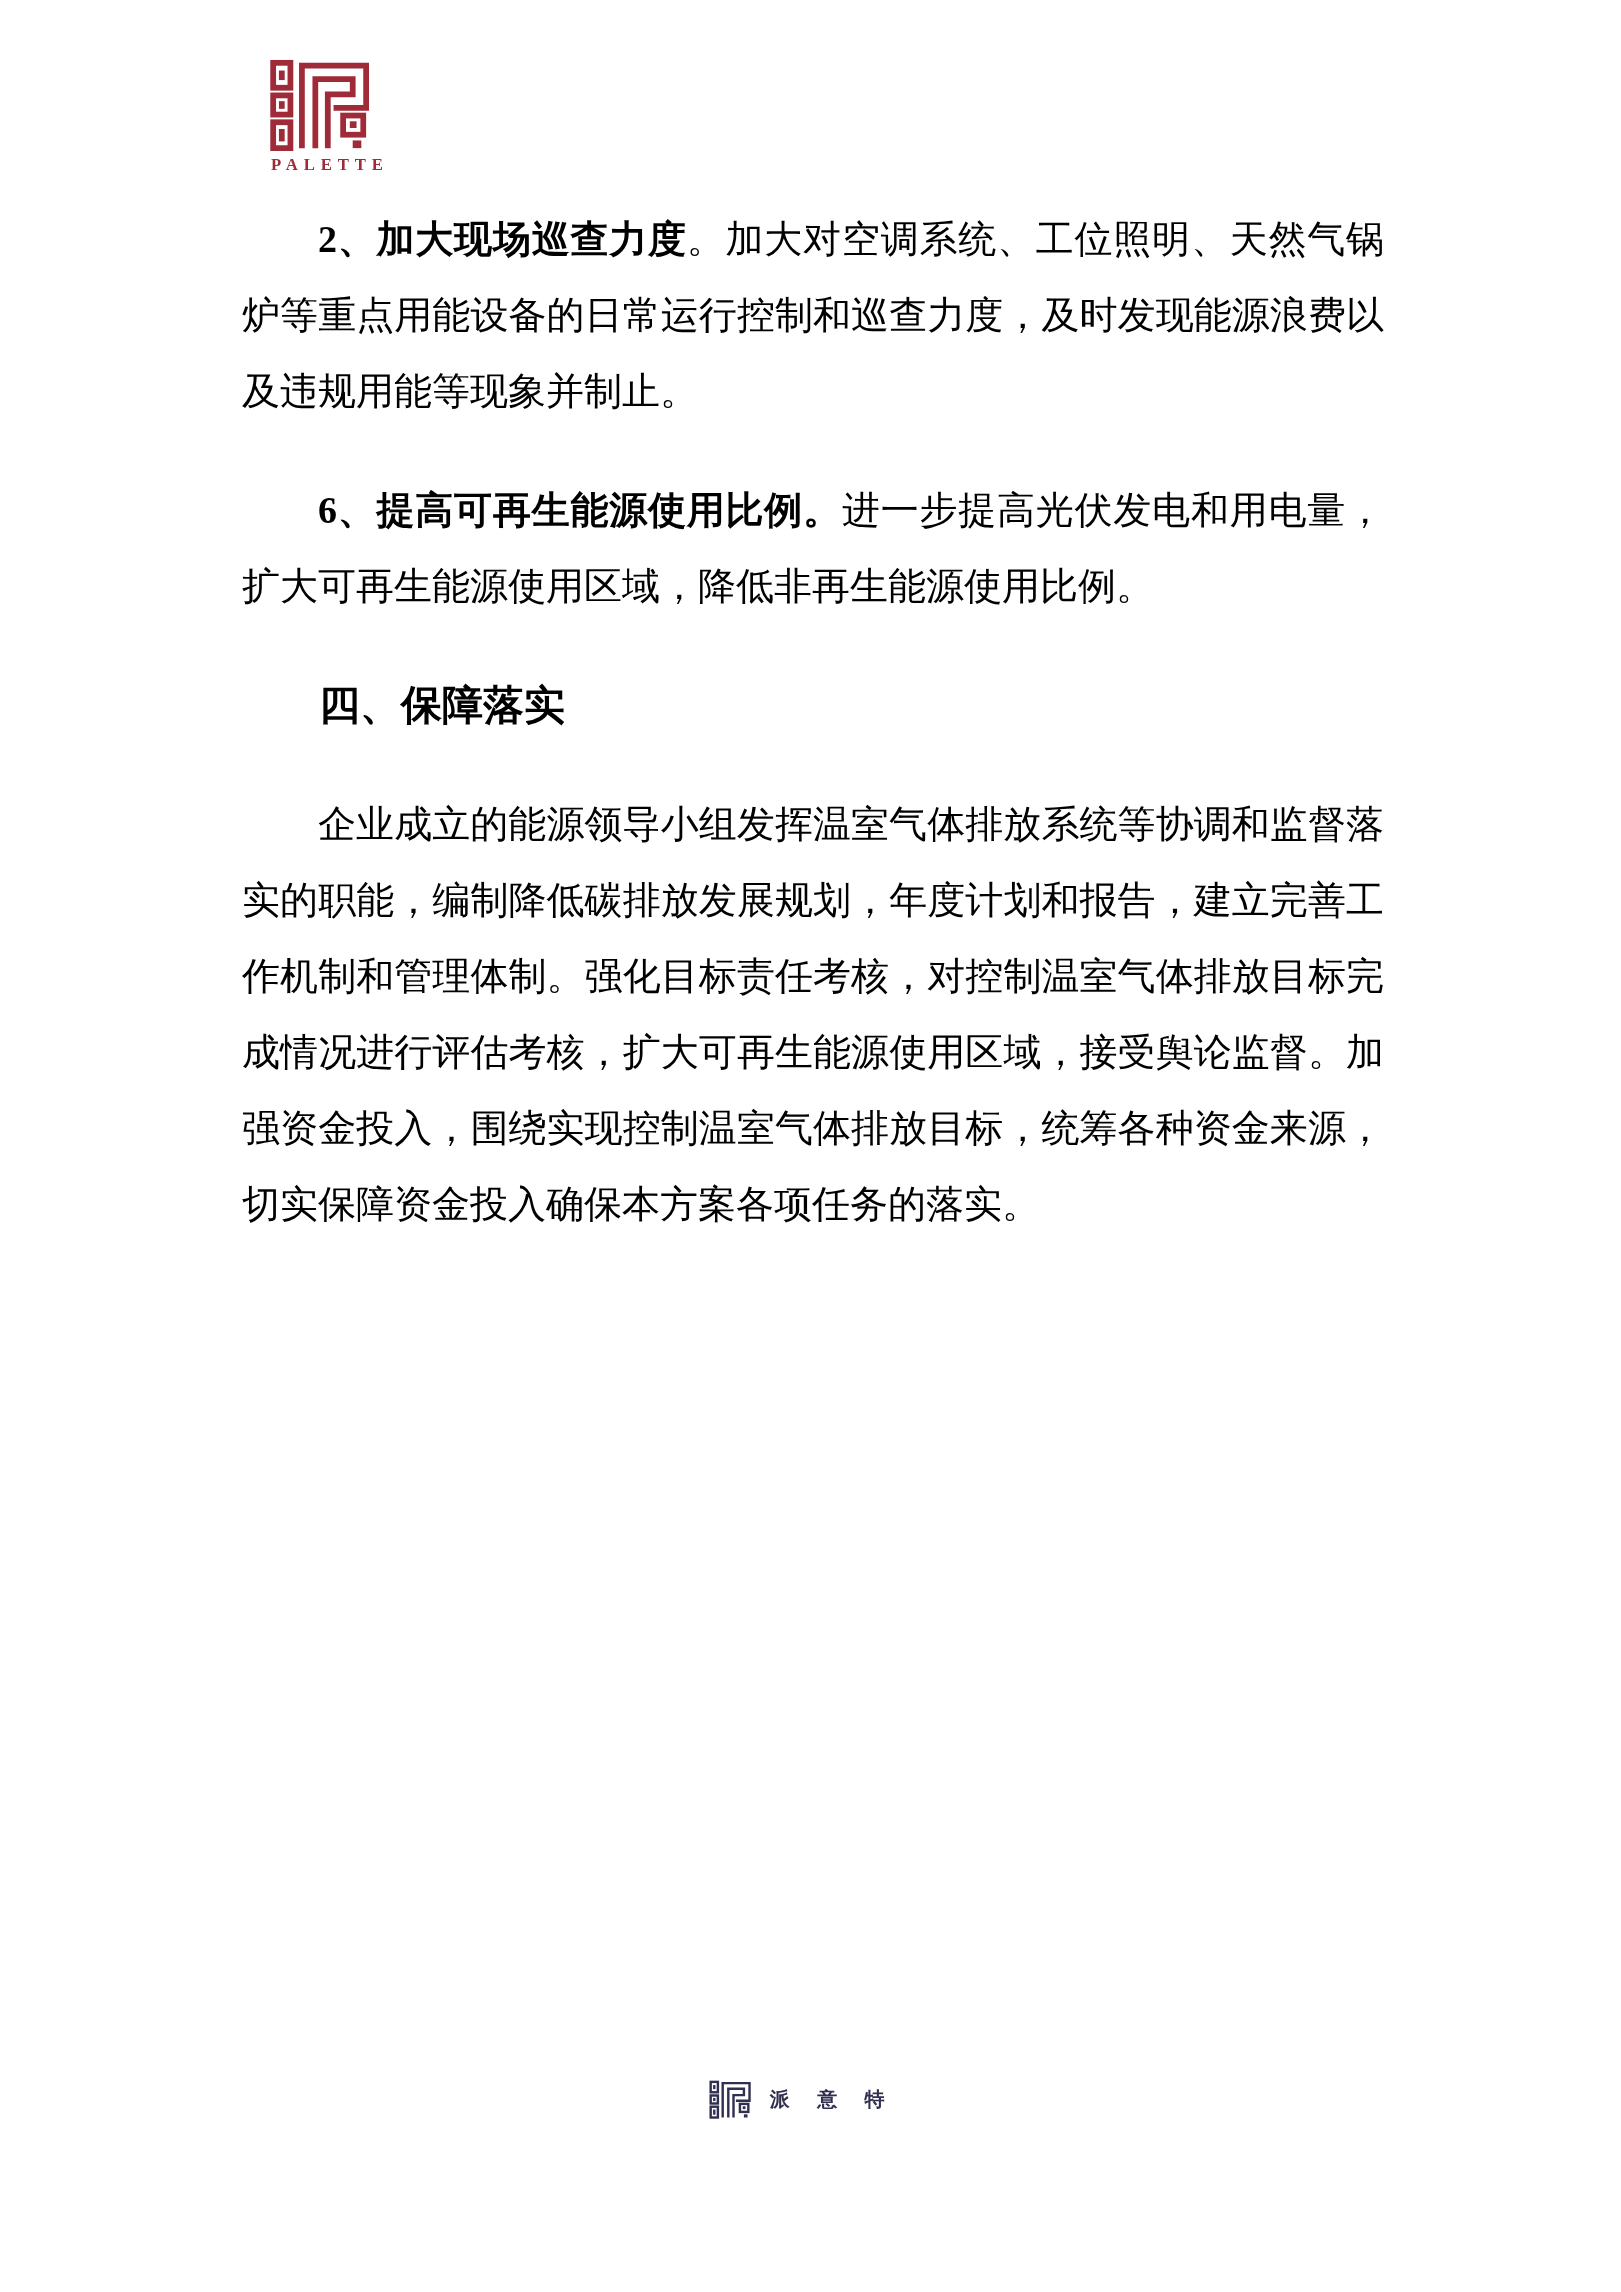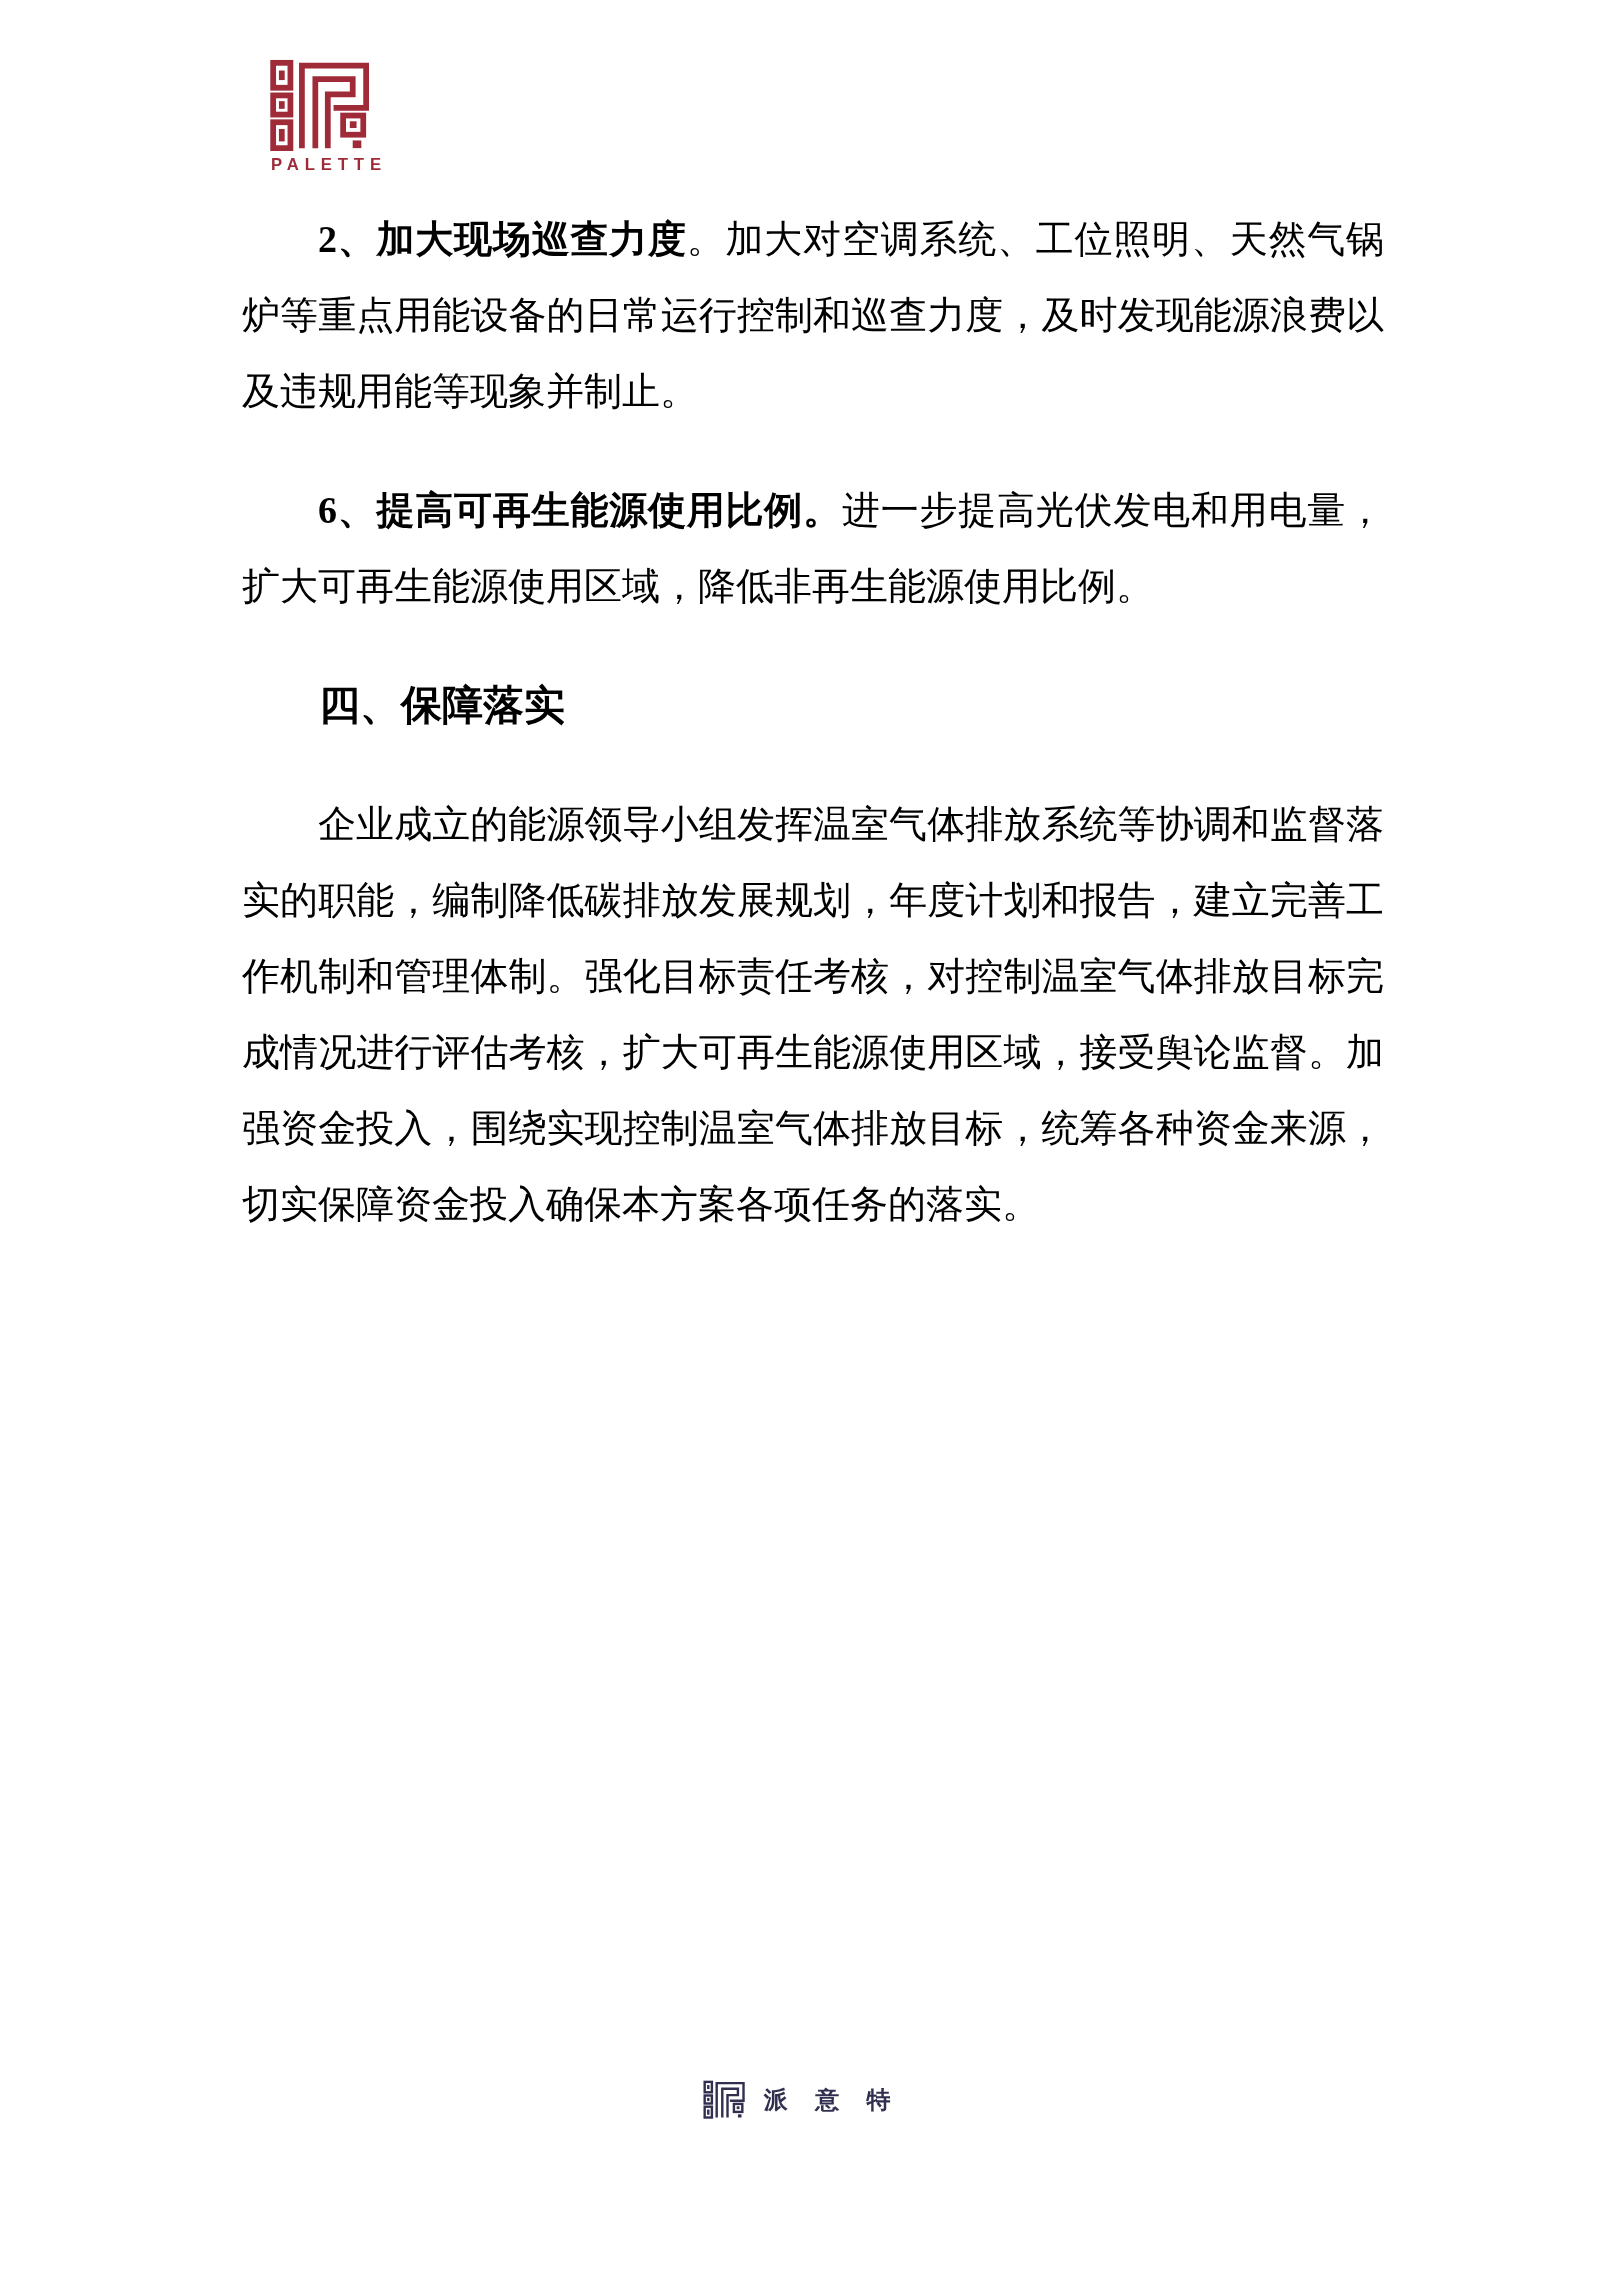--- a/index.html
+++ b/index.html
@@ -28,21 +28,21 @@
     color: var(--brand-color, #9f2a38);
   }
   .brand svg {
     display: block;
     width: 110px;
     height: 92px;
     margin: 0 auto;
   }
   .brand-word {
     margin-top: 3.9px;
-    font-family: Liberation Sans, sans-serif;
+    font-family: Liberation Serif, serif;
     font-size: 16.7px;
     font-weight: 600;
     letter-spacing: 5.9px;
     padding-left: 3.9px;
     white-space: nowrap;
   }
 
   
   .doc-body {
     position: absolute;
@@ -80,21 +80,21 @@
     gap: 15.7px;
     color: var(--footer-color, #312f4f);
   }
   .footer svg {
     display: block;
     width: 45px;
     height: 39px;
   }
   .footer-word {
     font-family: "Liberation Sans", sans-serif;
-    font-size: 24px;
+    font-size: 20px;
     font-weight: 700;
     letter-spacing: 27.4px;
     white-space: nowrap;
     line-height: 39px;
   }
 </style>
 </head>
 <body>
 
 <svg width="0" height="0" style="position:absolute" aria-hidden="true">

